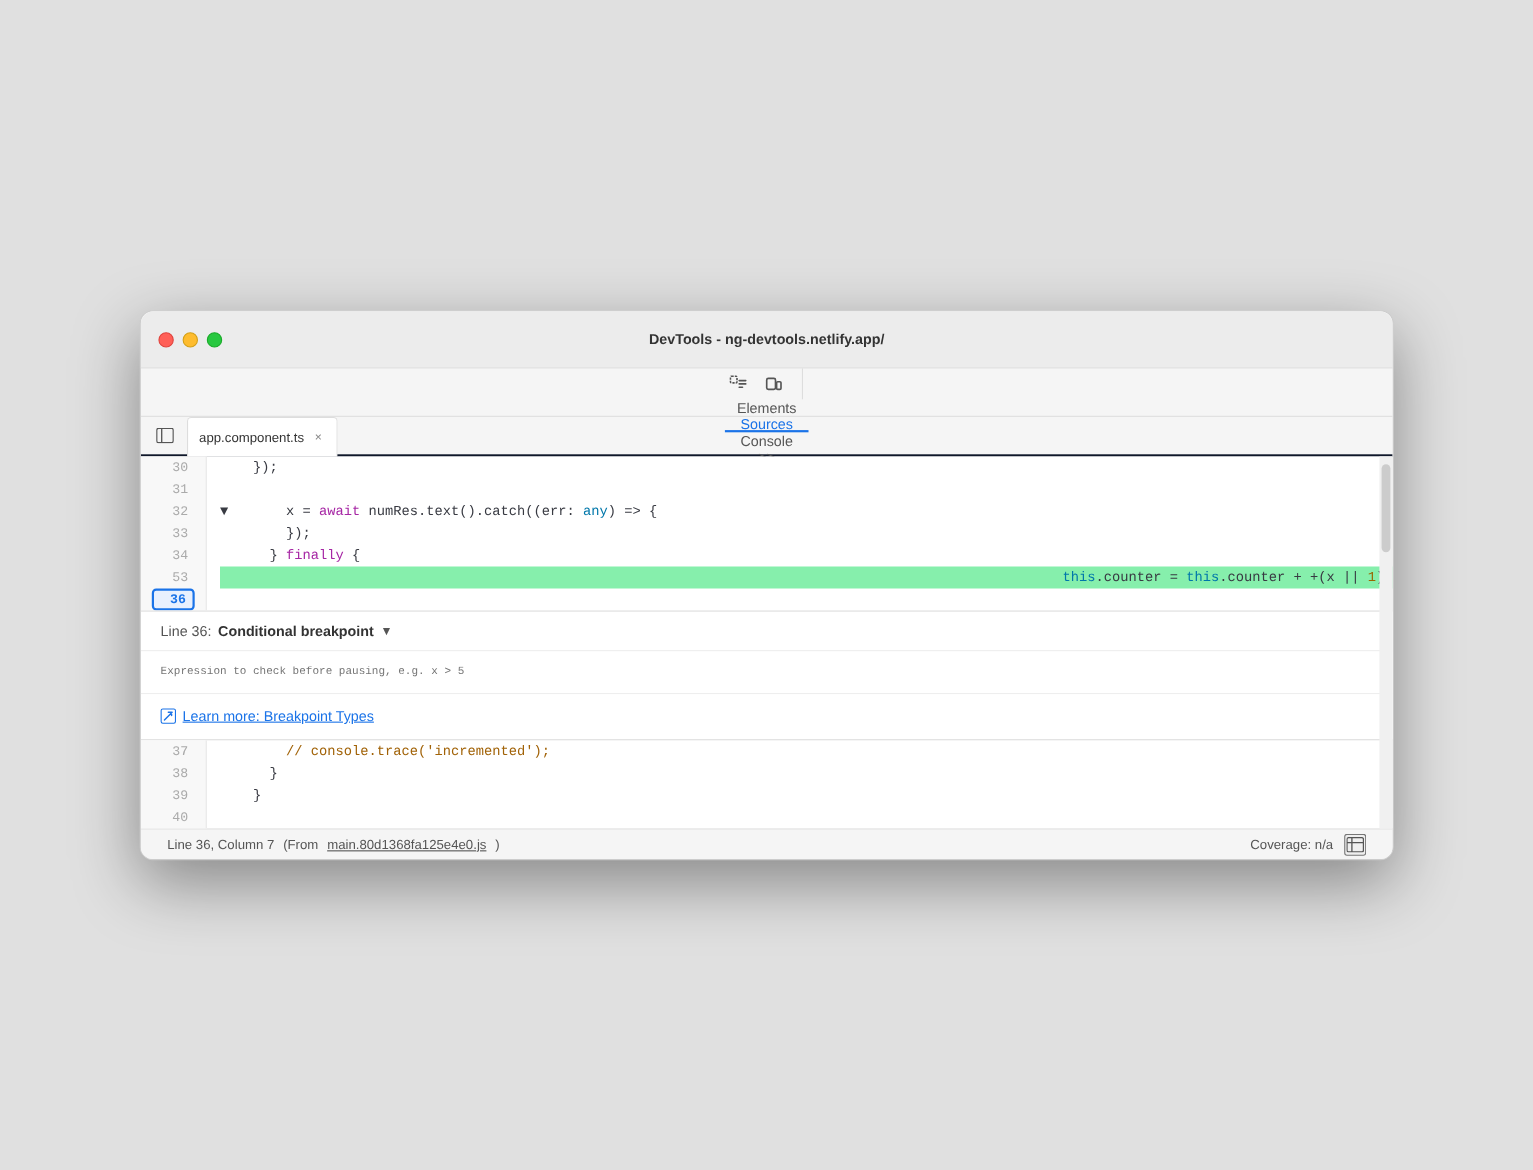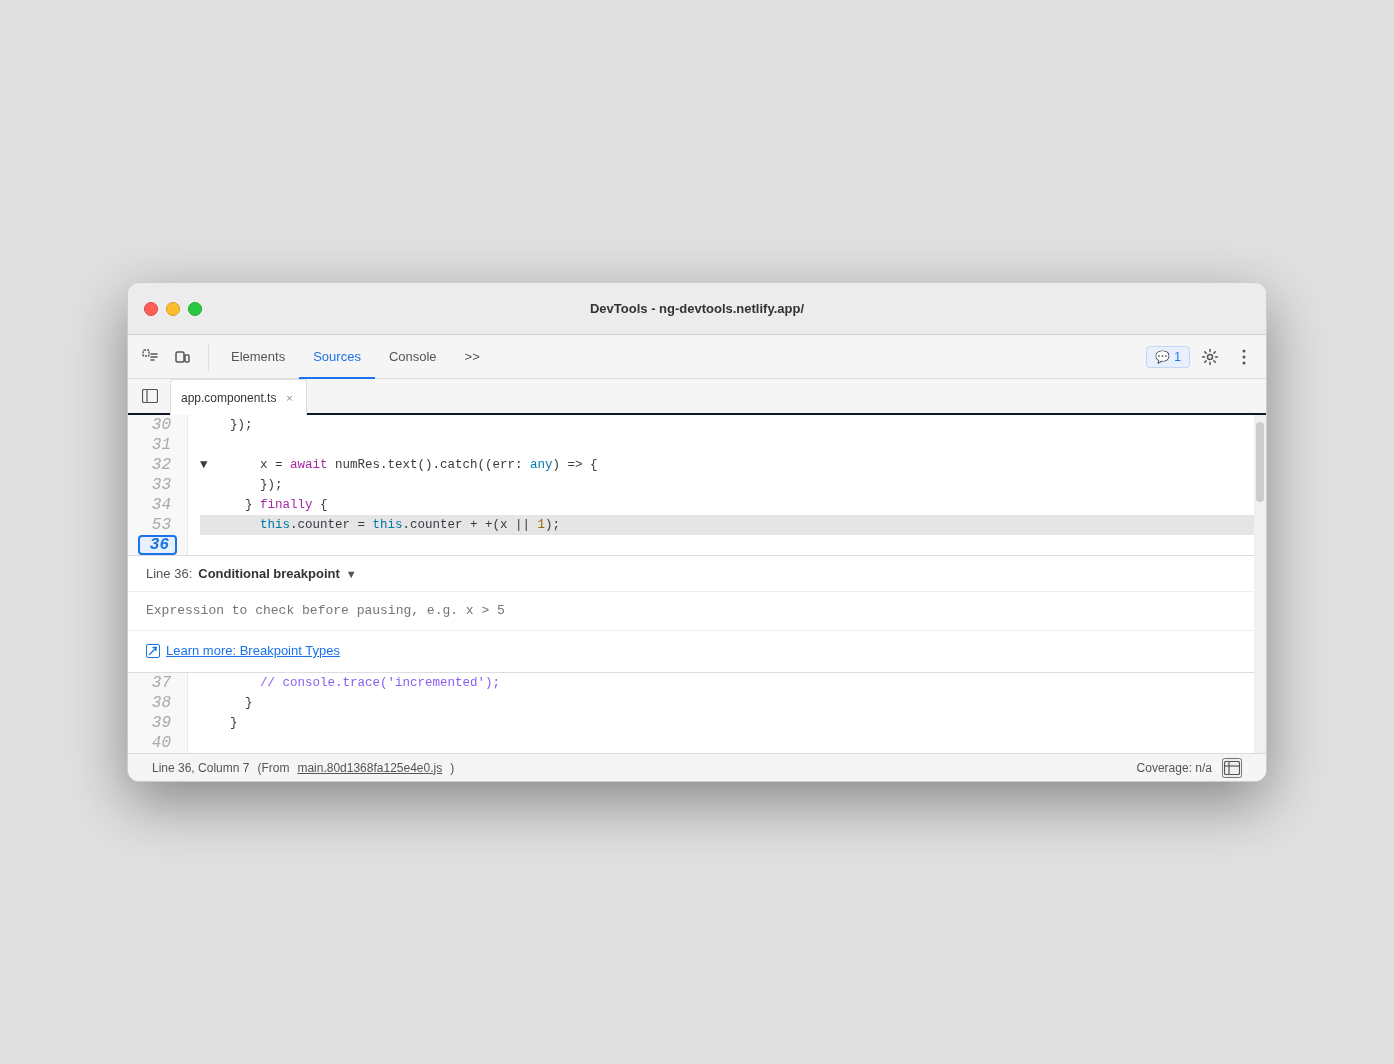--- a/index.html
+++ b/index.html
@@ -58,20 +58,21 @@
 
     
     .devtools-tabs {
       background: #f5f5f5;
       height: 44px;
       display: flex;
       align-items: center;
       border-bottom: 1px solid #ddd;
       padding: 0 8px;
       gap: 0;
+      flex-direction: column;
     }
 
     .devtools-icons {
       display: flex;
       align-items: center;
       gap: 4px;
       padding-right: 12px;
       border-right: 1px solid #ddd;
       margin-right: 8px;
     }
@@ -210,24 +211,23 @@
       user-select: none;
       min-width: 60px;
       border-right: 1px solid #e8e8e8;
     }
 
     .line-num {
       height: 20px;
       display: flex;
       align-items: center;
       justify-content: flex-end;
-      font-size: 16px;
+      font-size: 12px;
       color: #aaa;
       padding-right: 6px;
-      font-style: italic;
     }
 
     .line-num.active-line {
       background: #e8f0fe;
       color: #1a73e8;
       font-weight: bold;
       border: 2px solid #1a73e8;
       border-radius: 4px;
     }
 
@@ -238,27 +238,28 @@
     }
 
     .code-line {
       height: 20px;
       display: flex;
       align-items: center;
       white-space: pre;
     }
 
     .code-line.highlighted-line {
-      background: #e5e5e5;
+      background: #86efac;
+      justify-content: flex-end;
     }
 
     
     .kw { color: #a626a4; font-weight: normal; } 
     .kw-blue { color: #0077aa; }
-    .cm { color: #8b5cf6; }
+    .cm { color: #a16207; }
     .num { color: #986801; }
     .plain { color: #383a42; }
     .type-ann { color: #0077aa; }
 
     
     .scrollbar {
       position: absolute;
       right: 0;
       top: 0;
       width: 12px;
@@ -310,21 +311,21 @@
     .bp-input-area {
       padding: 8px 18px 12px;
       border-bottom: 1px solid #eee;
     }
 
     .bp-input {
       width: 100%;
       border: none;
       outline: none;
       font-family: 'Menlo', 'Monaco', 'Courier New', monospace;
-      font-size: 13px;
+      font-size: 10px;
       color: #555;
       background: transparent;
       cursor: text;
     }
 
     .bp-link-area {
       padding: 12px 18px 14px;
       display: flex;
       align-items: center;
       gap: 6px;

